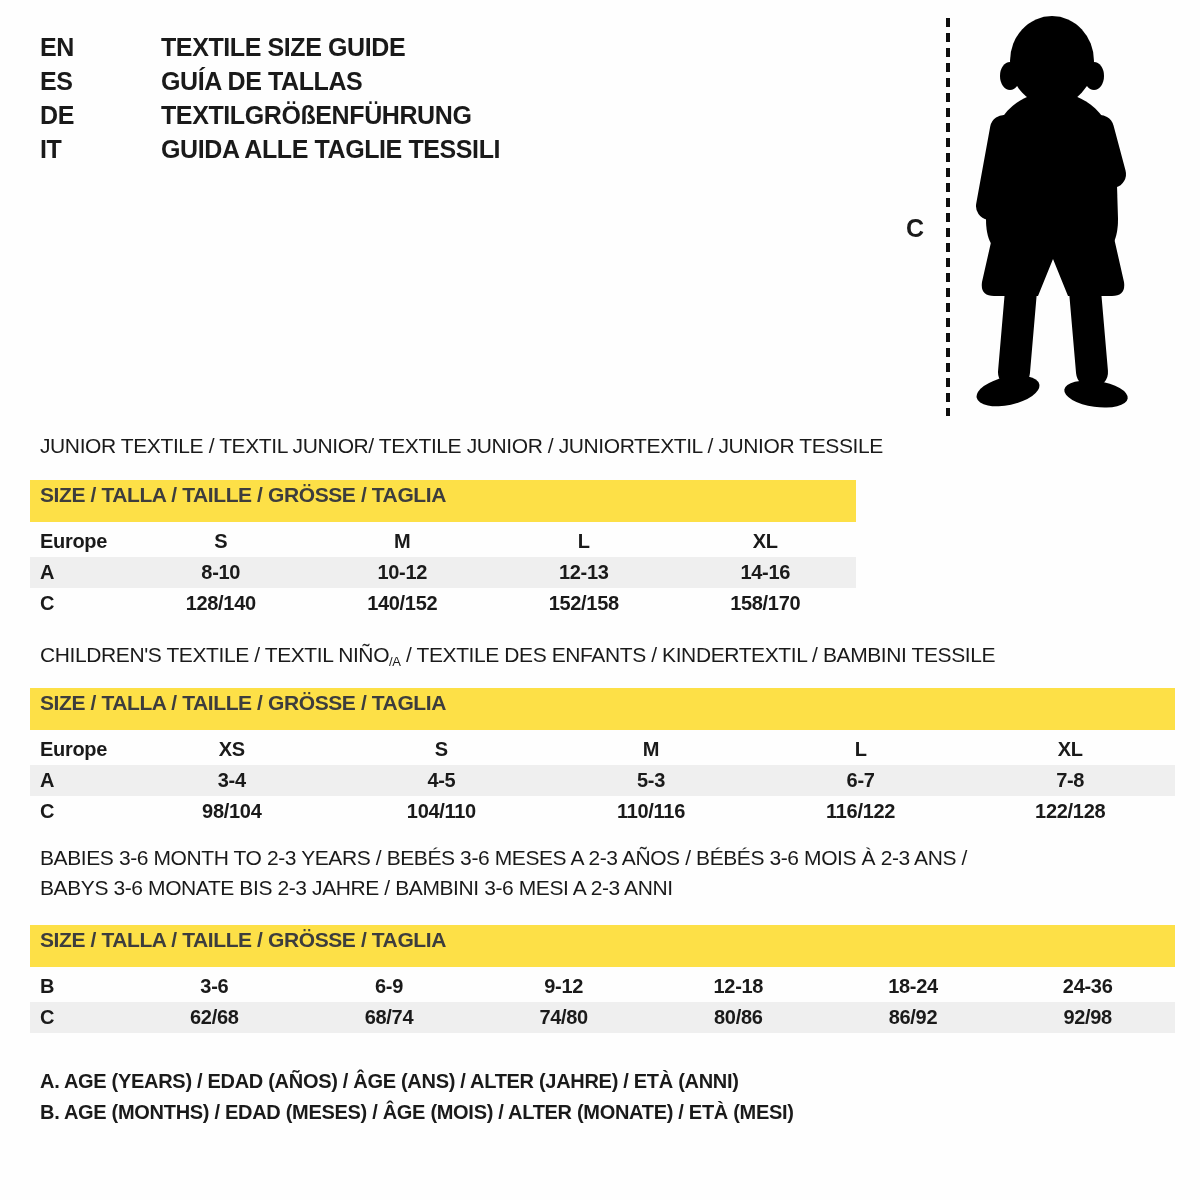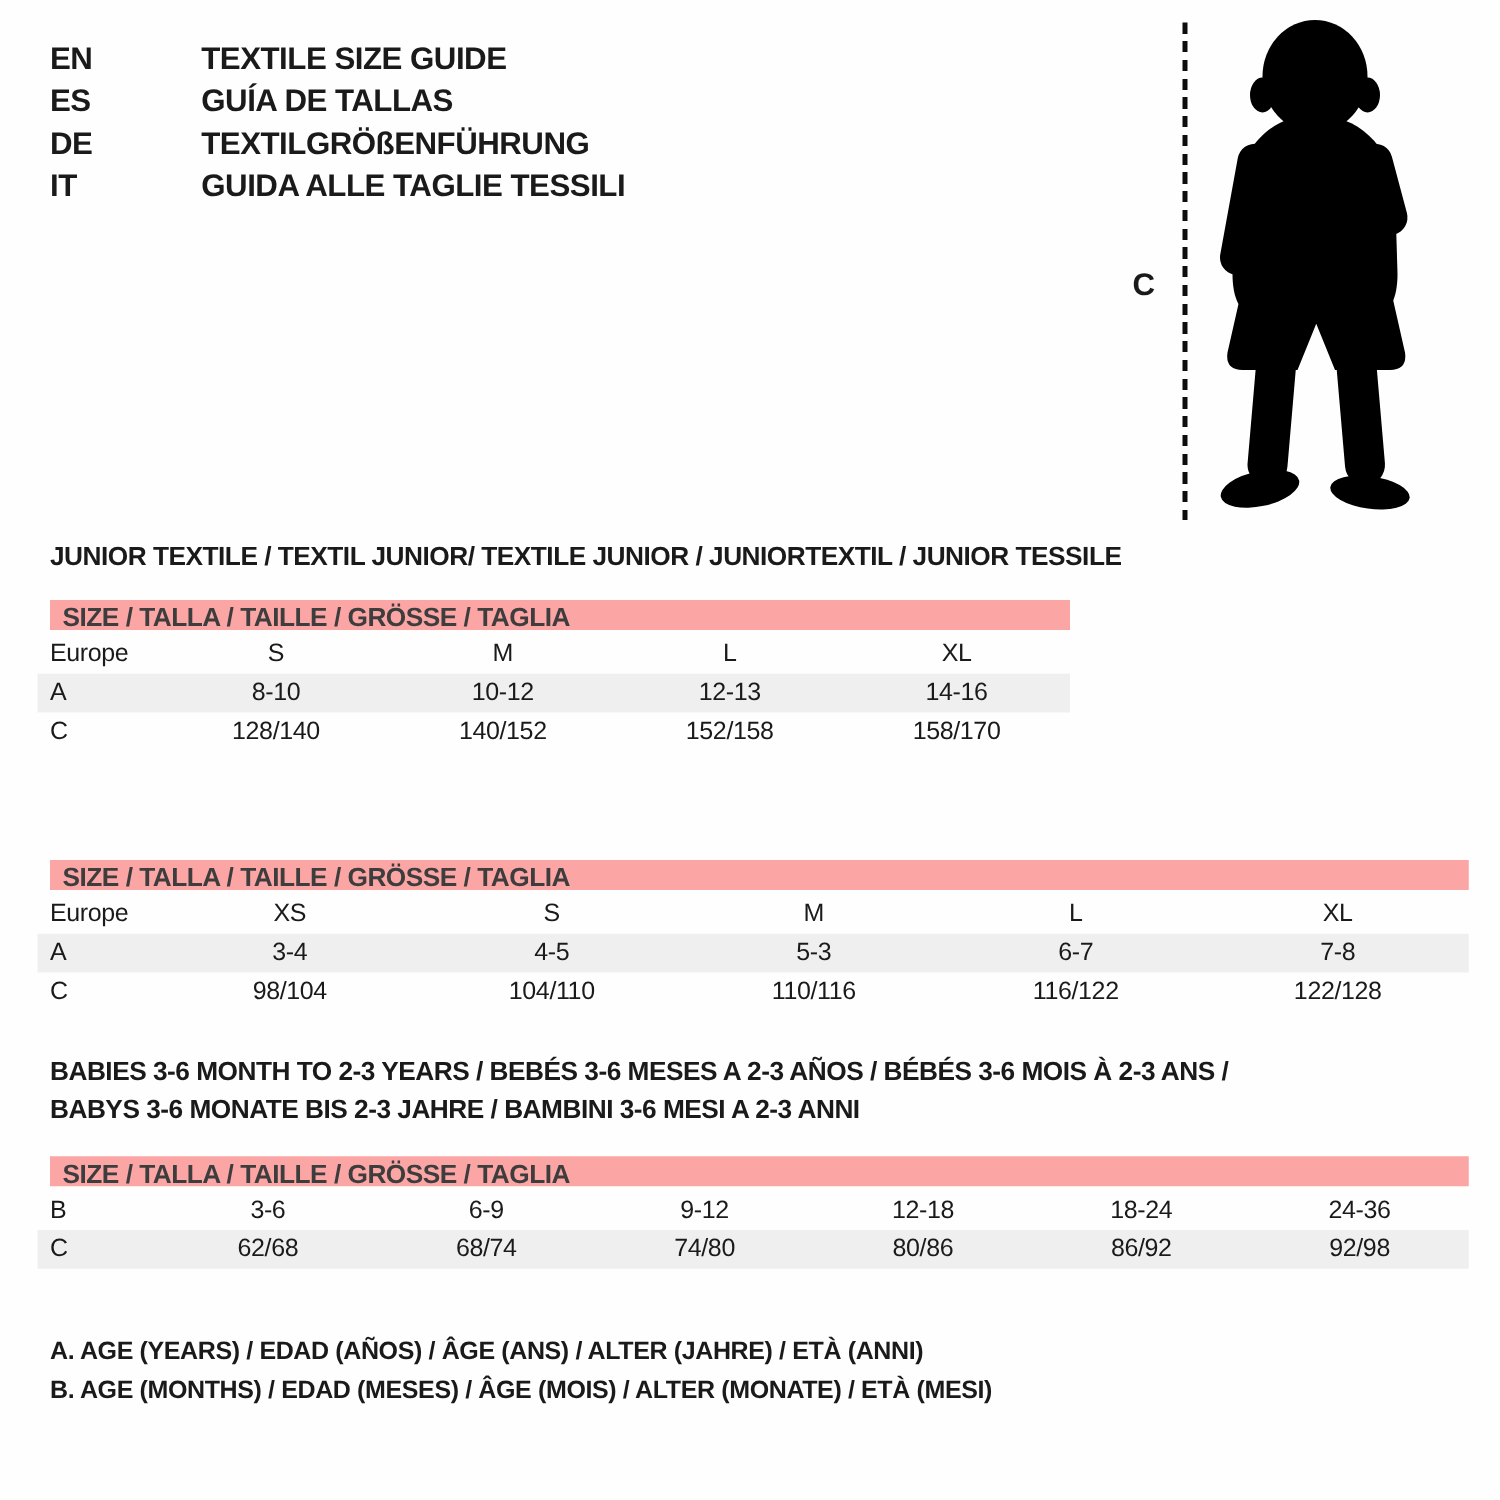--- a/index.html
+++ b/index.html
@@ -16,34 +16,34 @@
   .lang-row { display:grid; grid-template-columns:80px auto; height:34px; line-height:34px;gap:41px; }
   .lang-code, .lang-label { font-size:25px; font-weight:bold; letter-spacing:-0.4px; white-space:nowrap; }
 
   
   .dash-line { position:absolute; left:946px; top:18px; width:4px; height:398px;
     background:repeating-linear-gradient(to bottom, #0d0d0d 0 9px, transparent 9px 15px); }
   .measure-label { position:absolute; left:906px; top:214px; font-size:25px; font-weight:bold; }
   .baby { position:absolute; left:966px; top:14px; }
 
   
-  .sec-title { position:absolute; left:40px; font-size:21px; font-weight:bold; letter-spacing:-0.4px; white-space:nowrap; }
+  .sec-title { position:absolute; left:40px; font-size:21px; font-weight:normal; letter-spacing:-0.4px; white-space:nowrap; }
   #sec1-title { top:434px; }
   #sec2-title { top:643px; }
   #sec3-title { top:843px; line-height:30px; }
   .sub { font-size:13px; vertical-align:-4px; }
 
   
   .size-table { position:absolute; left:30px; }
   #table1 { top:480px; width:826px; }
   #table2 { top:688px; width:1145px; }
   #table3 { top:925px; width:1145px; }
-  .size-bar { height:24px; line-height:30px; background:#fca5a5; color:#3d3d3d;
-    font-size:21px; font-weight:bold; letter-spacing:-0.4px; padding-left:10px; margin-bottom:4px;margin-left:10px; }
-  .trow { display:grid; height:31px; line-height:31px; font-size:20px; font-weight:normal; letter-spacing:-0.3px; }
+  .size-bar { height:42px; line-height:30px; background:#fde047; color:#3d3d3d;
+    font-size:21px; font-weight:bold; letter-spacing:-0.4px; padding-left:10px; margin-bottom:4px; }
+  .trow { display:grid; height:31px; line-height:31px; font-size:20px; font-weight:bold; letter-spacing:-0.3px; }
   .cols5 { grid-template-columns:100px repeat(4, 1fr); }
   .cols6 { grid-template-columns:97px repeat(5, 1fr); }
   .cols7 { grid-template-columns:97px repeat(6, 1fr); }
   .trow.shaded { background:#efefef; }
   .lc { text-align:left; padding-left:10px; }
   .vc { text-align:center; }
 
   
   .legend { position:absolute; left:40px; top:1066px; }
   .legend-line { height:31px; line-height:31px; font-size:20px; font-weight:bold; letter-spacing:-0.3px; white-space:nowrap; }
@@ -110,20 +110,21 @@
     </div>
     <div class="trow cols5">
       <span class="lc">C</span>
       <span class="vc">128/140</span>
       <span class="vc">140/152</span>
       <span class="vc">152/158</span>
       <span class="vc">158/170</span>
     </div>
   </div>
 
+  <div class="sec-title" id="sec2-title"><span>CHILDREN'S TEXTILE / TEXTIL NIÑO</span><span class="sub">/A</span><span> / TEXTILE DES ENFANTS / KINDERTEXTIL / BAMBINI TESSILE</span></div>
   <div class="size-table" id="table2">
     <div class="size-bar">SIZE / TALLA / TAILLE / GRÖSSE / TAGLIA</div>
     <div class="trow cols6">
       <span class="lc">Europe</span>
       <span class="vc">XS</span>
       <span class="vc">S</span>
       <span class="vc">M</span>
       <span class="vc">L</span>
       <span class="vc">XL</span>
     </div>

